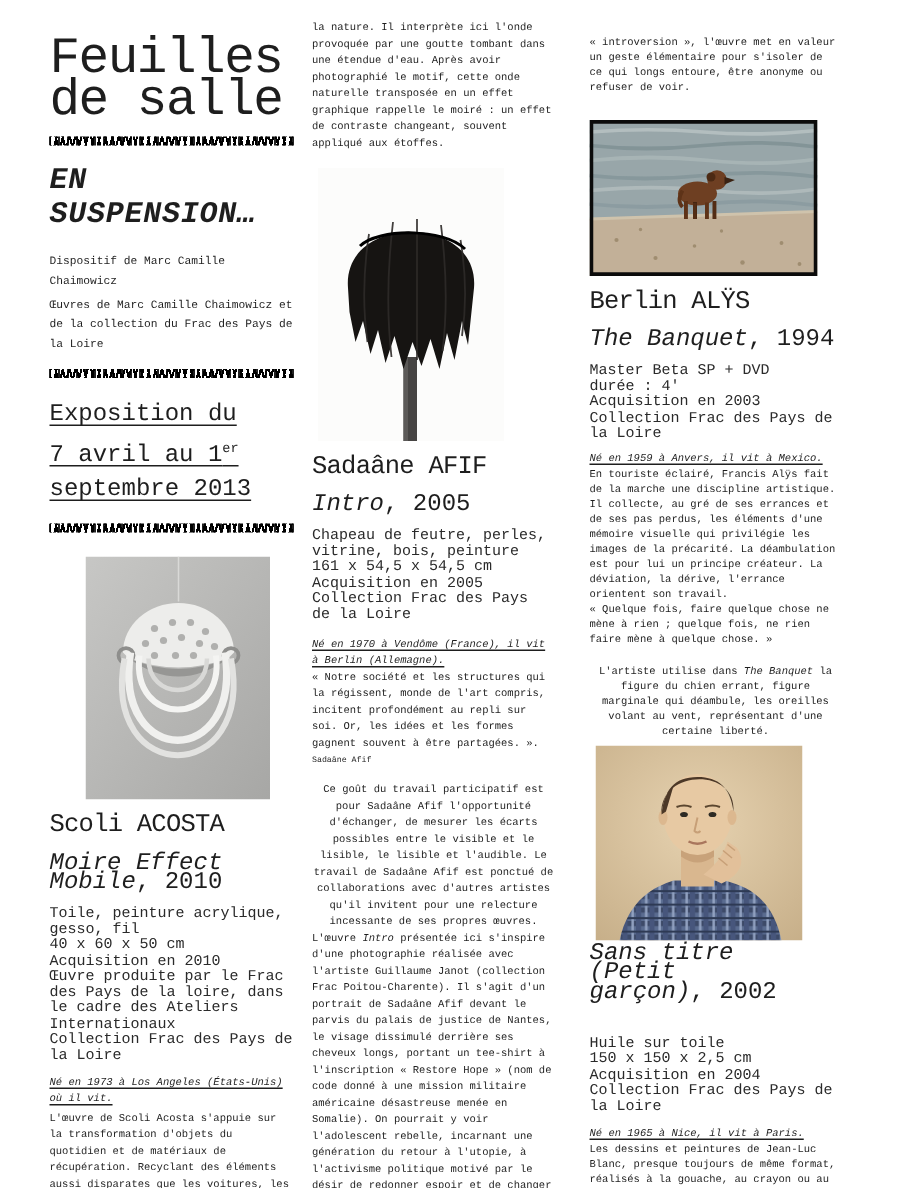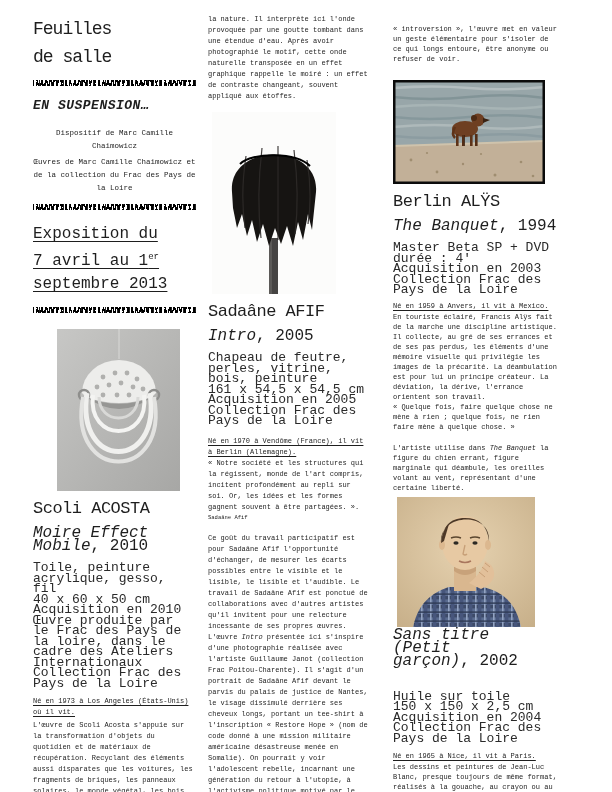--- a/index.html
+++ b/index.html
@@ -6,48 +6,48 @@
   .page{
     position:relative;width:612px;height:792px;margin:0 auto;
     background:#ffffff;color:#1e1e1e;overflow:hidden;
     font-family:"Liberation Mono","DejaVu Sans Mono",monospace;
   }
   .col{position:absolute;top:0;}
   #col1{left:33px;width:163px;}
   #col2{left:208px;width:162px;}
   #col3{left:393px;width:168px;}
 
-  .doc-title{margin-top:15px;font-size:18px;line-height:28px;white-space:pre-line;letter-spacing:-1px;}
+  .doc-title{margin-top:26px;font-size:34px;line-height:28px;white-space:pre-line;letter-spacing:-1px;}
   .scribble{
     height:6px;margin:9px 0 0 0;
     background:
       repeating-linear-gradient(104deg,#000 0 1.4px,transparent 1.4px 4px),
       repeating-linear-gradient(76deg,#000 0 1.4px,transparent 1.4px 4.6px),
       repeating-linear-gradient(90deg,#222 0 1px,transparent 1px 6px);
   }
-  .subtitle{margin-top:12px;font-size:13px;font-weight:bold;font-style:italic;letter-spacing:0.5px;}
-  .credits{margin-top:14px;font-size:7.5px;line-height:13px;text-align:center;}
+  .subtitle{margin-top:12px;font-size:20px;font-weight:bold;font-style:italic;letter-spacing:0.5px;}
+  .credits{margin-top:14px;font-size:7.5px;line-height:13px;}
   .credits p{margin:0 0 3px 0;}
   .dates{margin-top:13px;width:142px;font-size:16px;line-height:23px;
          text-decoration:underline;text-underline-offset:3px;text-decoration-thickness:1px;}
   .dates sup{font-size:9px;}
   .fig{display:block;line-height:0;}
   #fig-acosta{margin:16px 0 0 24px;}
   #fig-afif{margin:10px 0 0 4px;}
   #fig-alys{margin:16px 0 0 0;}
   #fig-blanc{margin:4px 0 0 4px;}
   .artist-name{margin:8px 0 0 0;font-size:17px;line-height:20px;font-weight:normal;letter-spacing:-0.5px;}
   .work-line{margin:8px 0 0 0;font-size:16px;line-height:13px;}
   .work-line .it{font-style:italic;}
-  .details{margin:10px 0 0 0;font-size:13px;line-height:10.5px;color:#2a2a2a;}
+  .details{margin:10px 0 0 0;font-size:10px;line-height:10.5px;color:#2a2a2a;}
   .details div{margin:0;}
   .bio{margin:7px 0 0 0;font-size:7px;line-height:11px;
-       text-decoration:underline;text-underline-offset:1.5px;}
+       text-decoration:underline;text-underline-offset:1.5px;font-style:italic;}
   .para{margin:0;font-size:7px;line-height:11px;}
-  .para.gap{margin-top:11px;}
+  .para.gap{margin-top:11px;text-align:center;}
   .para .it{font-style:italic;}
   .quote-attr{margin:1px 0 0 0;font-size:5.5px;line-height:8px;}
   #col2 .cont{margin-top:14px;}
   #col3 .cont{margin-top:24px;}
   #col3 .para{line-height:10px;}
   #col3 .work-line.two{line-height:13px;}
 </style>
 </head>
 <body>
 

